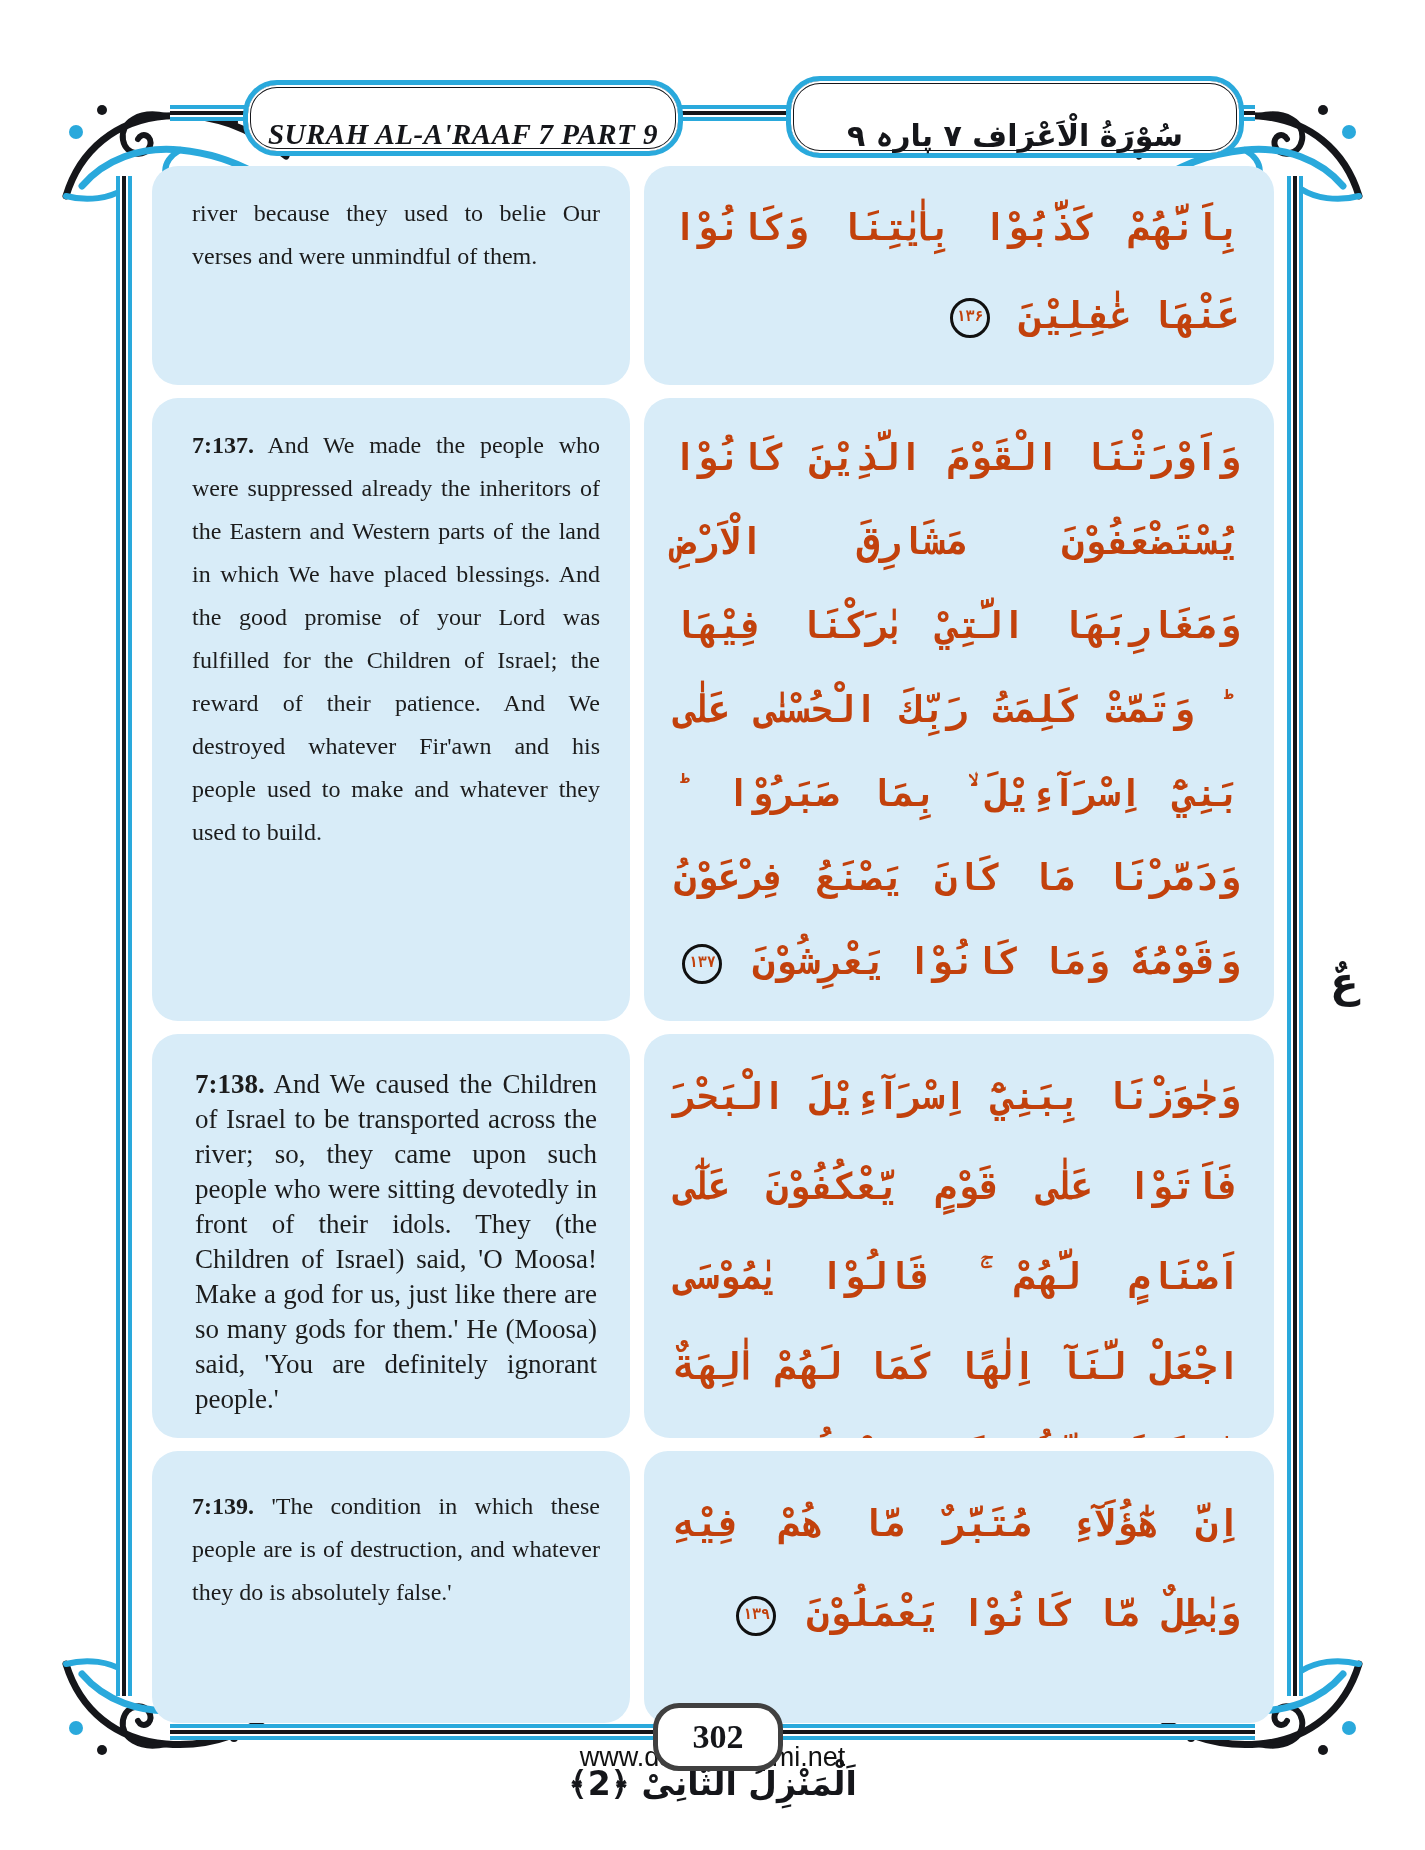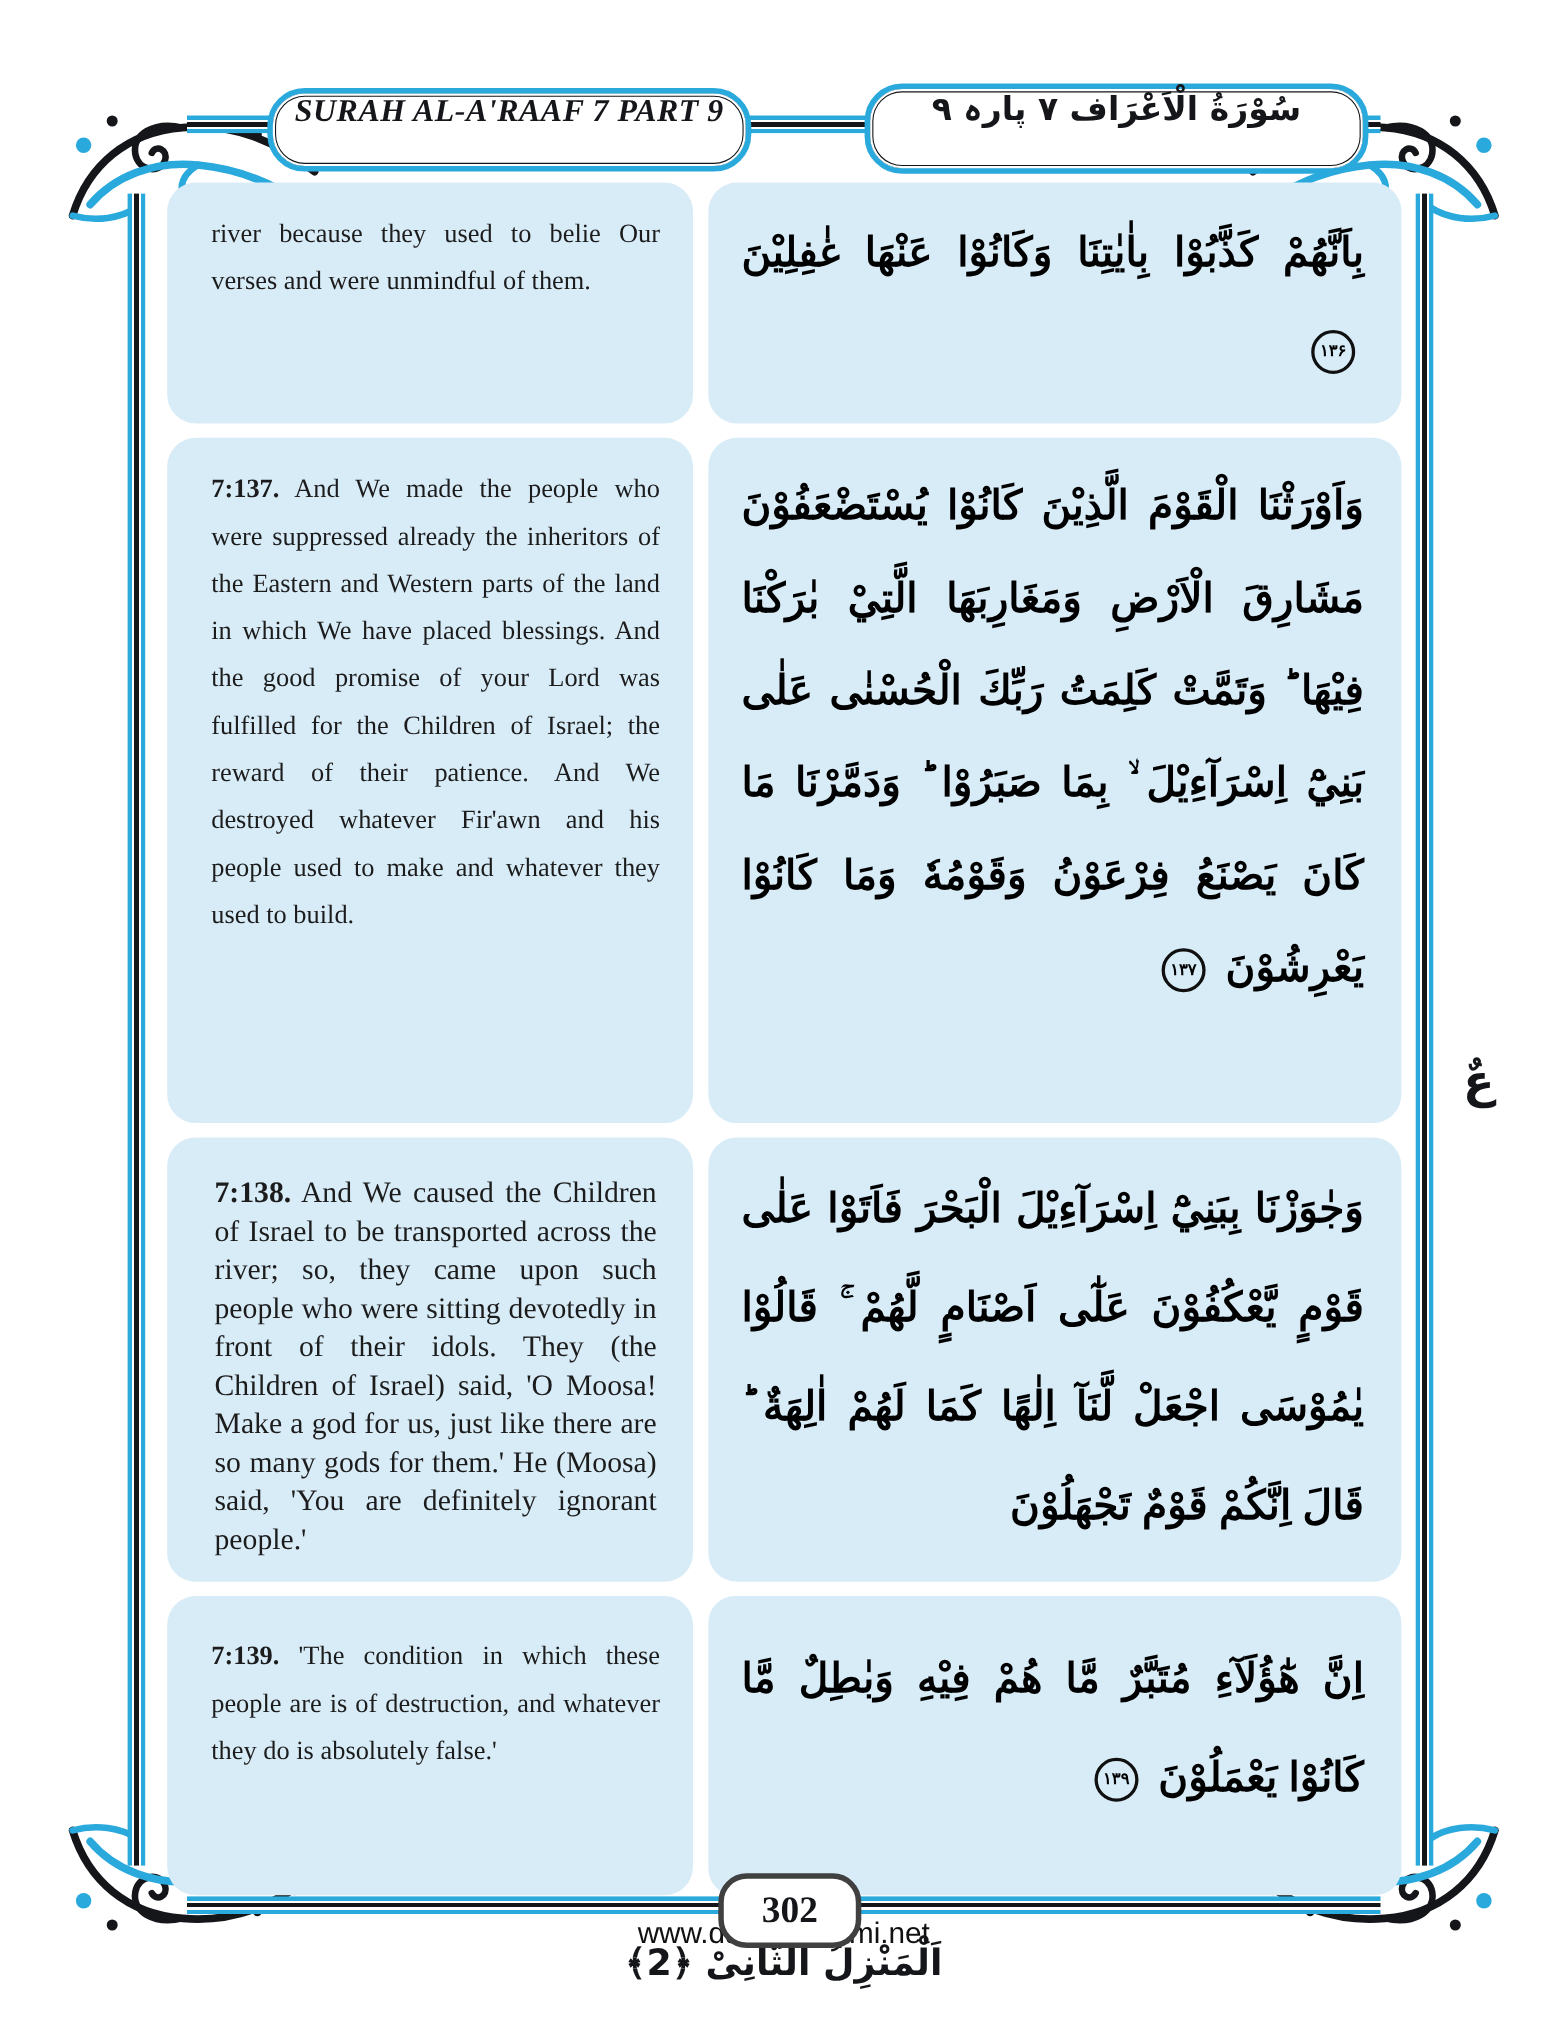--- a/index.html
+++ b/index.html
@@ -10,37 +10,37 @@
   .h-rule{position:absolute;height:16px;
           background:linear-gradient(#2aa9dc 0 4px,#fff 4px 6px,#15161a 6px 10px,#fff 10px 12px,#2aa9dc 12px 16px);}
   .v-rule{position:absolute;width:16px;
           background:linear-gradient(90deg,#2aa9dc 0 4px,#fff 4px 6px,#15161a 6px 10px,#fff 10px 12px,#2aa9dc 12px 16px);}
   .flourish{position:absolute;width:235px;height:150px;}
   .fl-tr{transform:scaleX(-1);} .fl-bl{transform:scaleY(-1);} .fl-br{transform:scale(-1,-1);}
 
   
   .pill{position:absolute;background:#fff;border:5px solid #2aa9dc;border-radius:34px;
         box-shadow:inset 0 0 0 2px #fff, inset 0 0 0 3px #15161a;
-        display:flex;align-items:flex-start;justify-content:center;z-index:3;}
+        display:flex;align-items:flex-end;justify-content:center;z-index:3;}
   .pill-left{left:243px;top:80px;width:430px;height:66px;}
   .pill-right{left:786px;top:76px;width:448px;height:72px;}
   .ttl-en{font-weight:bold;font-style:italic;font-size:29px;letter-spacing:.5px;color:#15161a;}
   .ttl-ar{font-family:"DejaVu Sans",sans-serif;font-weight:bold;font-size:30px;direction:rtl;color:#15161a;}
 
   
   .content{position:absolute;left:152px;top:166px;width:1122px;
            display:grid;grid-template-columns:478px 1fr;gap:13px 14px;
            grid-template-rows:219px 623px 404px 272px;}
   .cell{background:#d8ecf8;border-radius:26px;overflow:hidden;}
   .en{padding:26px 30px 0 40px;text-align:justify;font-size:24px;line-height:43px;color:#1c1c1c;}
   .en p{margin:0;}
   .en b{font-weight:bold;}
   .row3 .en{font-size:27px;line-height:35px;padding-top:30px;}
   .ar{padding:20px 34px 0 30px;direction:rtl;text-align:justify;
-      font-family:Liberation Sans, sans-serif;font-weight:700;font-size:37px;color:#000000;}
+      font-family:Liberation Mono, monospace;font-weight:700;font-size:37px;color:#c2410c;}
   .ar p{margin:0;}
   .lh1{line-height:88px;} .lh2{line-height:84px;} .lh3{line-height:90px;} .lh4{line-height:90px;padding-top:30px;border-radius:24px;}
   .ayah{display:inline-block;min-width:34px;height:34px;border:3px solid #101010;border-radius:50%;
         font-size:15px;line-height:34px;text-align:center;vertical-align:middle;font-weight:bold;margin:0 8px;}
 
   
   .margin-mark{position:absolute;left:1330px;top:958px;font-family:"DejaVu Sans",sans-serif;
                font-weight:bold;font-size:42px;color:#15161a;}
 
   

